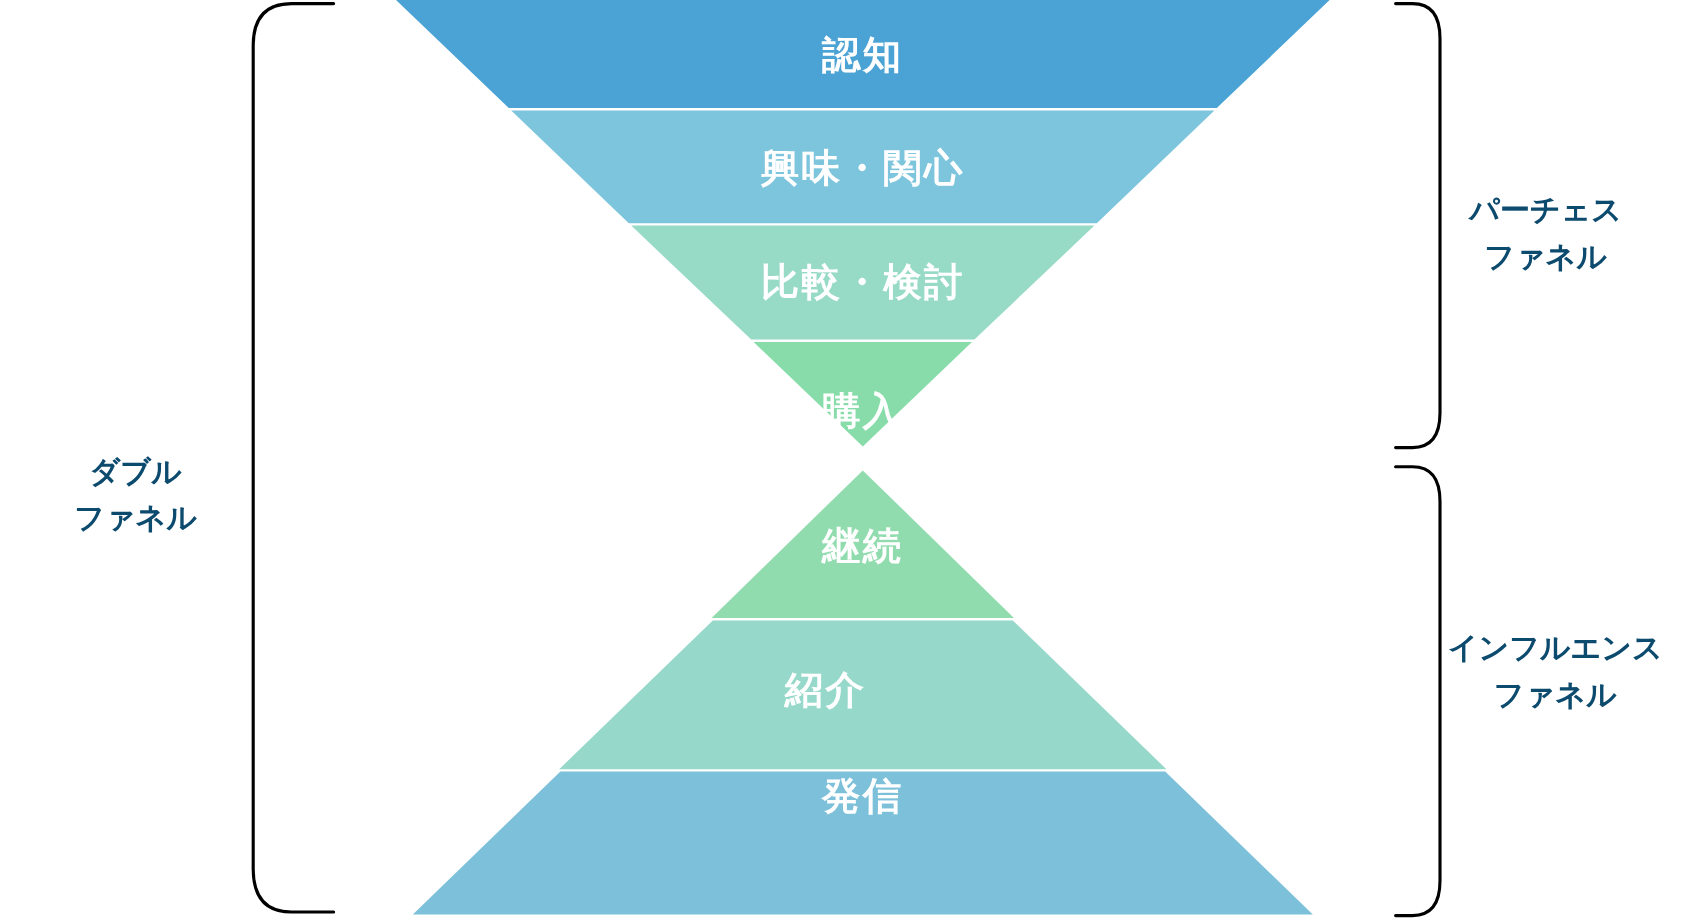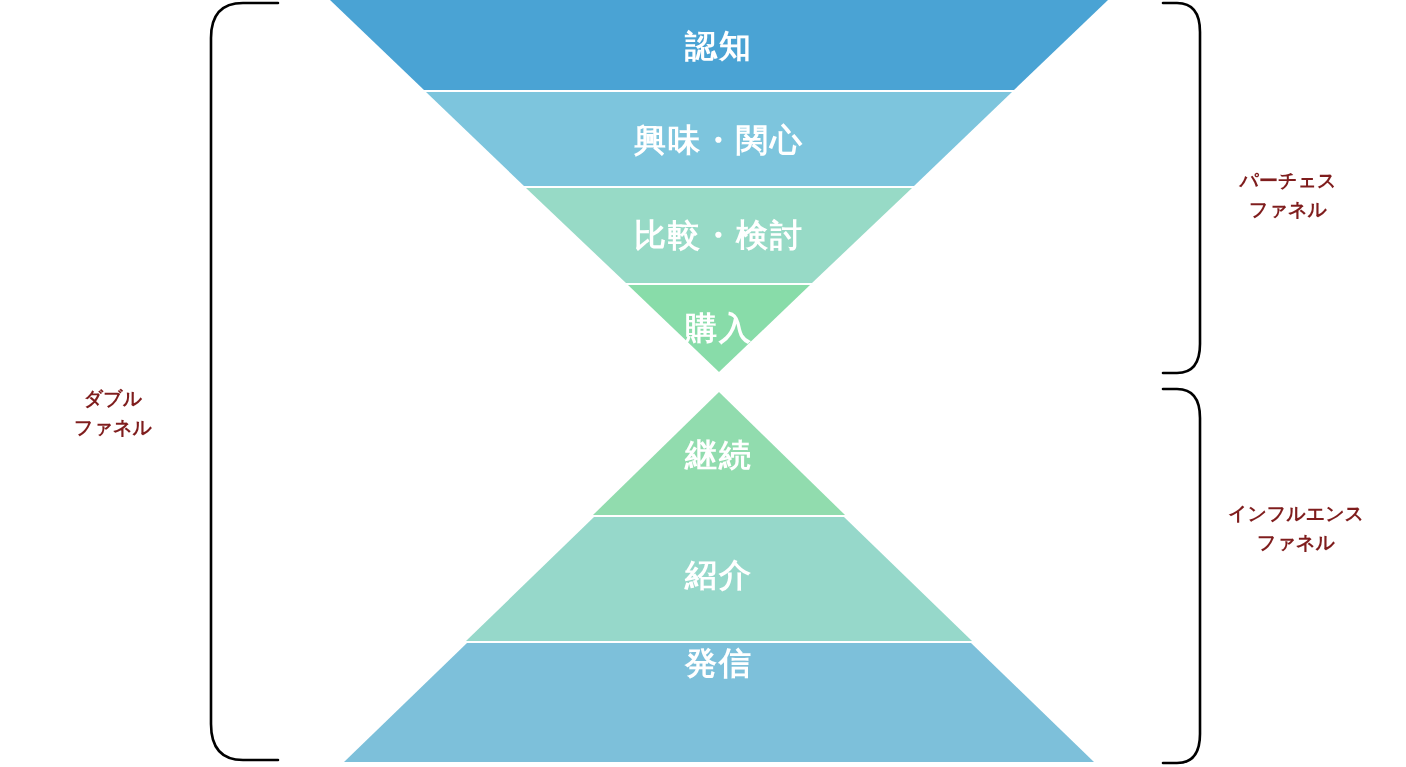--- a/index.html
+++ b/index.html
@@ -23,22 +23,22 @@
     letter-spacing:2px;
     white-space:nowrap;
     transform:translate(-50%,-50%);
     text-align:center;
     pointer-events:none;
   }
 
   
   .group-label{
     position:absolute;
-    color:#7f1d1d;
-    font-size:19px;
+    color:#0c4a6e;
+    font-size:25px;
     font-weight:bold;
     line-height:1.55;
     text-align:center;
     white-space:nowrap;
     transform:translate(-50%,-50%);
   }
   .group-label span{display:block;}
 
   #brackets-svg{position:absolute;left:0;top:0;width:1406px;height:767px;}
 </style>
@@ -60,24 +60,24 @@
     <polygon points="719,392 845,515 593,515" fill="#91DCAE"></polygon>
 
     <polygon points="594,517 844,517 972,641 466,641" fill="#96D8CA"></polygon>
 
     <polygon points="467,643 971,643 1094,762 344,762" fill="#7DC0DA"></polygon>
   </svg>
 
   <div class="stage-label" style="left:719px;top:47px;">認知</div>
   <div class="stage-label" style="left:719px;top:236px;">比較・検討</div>
   <div class="stage-label" style="left:719px;top:141px;">興味・関心</div>
-  <div class="stage-label" style="left:719px;top:329px;">購入</div>
+  <div class="stage-label" style="left:719px;top:343px;">購入</div>
 
   <div class="stage-label" style="left:719px;top:456px;">継続</div>
-  <div class="stage-label" style="left:719px;top:576px;">紹介</div>
+  <div class="stage-label" style="left:688px;top:576px;">紹介</div>
   <div class="stage-label" style="left:719px;top:664px;">発信</div>
 
   <svg id="brackets-svg" viewBox="0 0 1406 767">
 
     <path d="M 278,3 L 243,3 Q 211,3 211,38 L 211,724 Q 211,760 243,760 L 278,760" fill="none" stroke="#000000" stroke-width="2.6" stroke-linecap="round"></path>
 
     <path d="M 1163,3 L 1177,3 Q 1200,3 1200,32 L 1200,344 Q 1200,373 1177,373 L 1163,373" fill="none" stroke="#000000" stroke-width="2.6" stroke-linecap="round"></path>
 
     <path d="M 1163,389 L 1177,389 Q 1200,389 1200,418 L 1200,734 Q 1200,763 1177,763 L 1163,763" fill="none" stroke="#000000" stroke-width="2.6" stroke-linecap="round"></path>
   </svg>
@@ -85,18 +85,18 @@
   <div class="group-label" style="left:113px;top:379px;margin-top:34px;">
     <span>ダブル</span>
     <span>ファネル</span>
   </div>
 
   <div class="group-label" style="left:1288px;top:195px;">
     <span>パーチェス</span>
     <span>ファネル</span>
   </div>
 
-  <div class="group-label" style="left:1296px;top:528px;">
+  <div class="group-label" style="left:1296px;top:560px;">
     <span>インフルエンス</span>
     <span>ファネル</span>
   </div>
 
 </div>
 
 </body></html>

